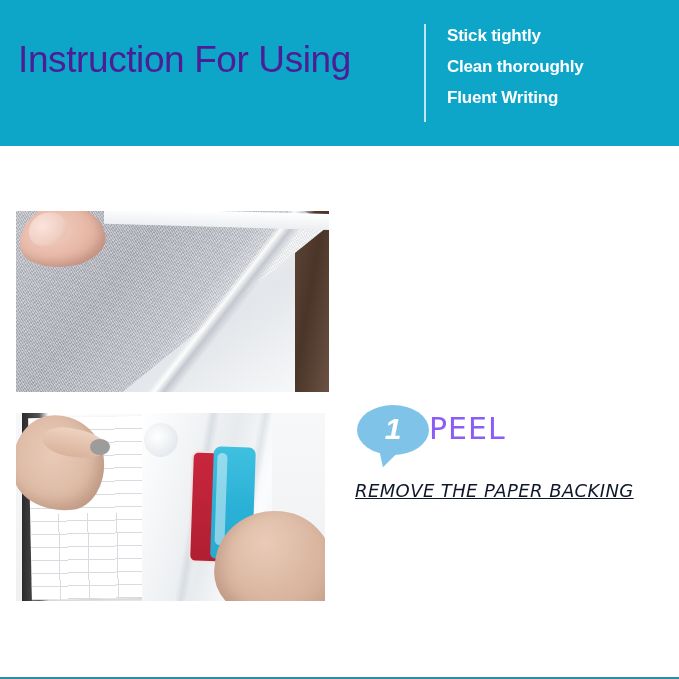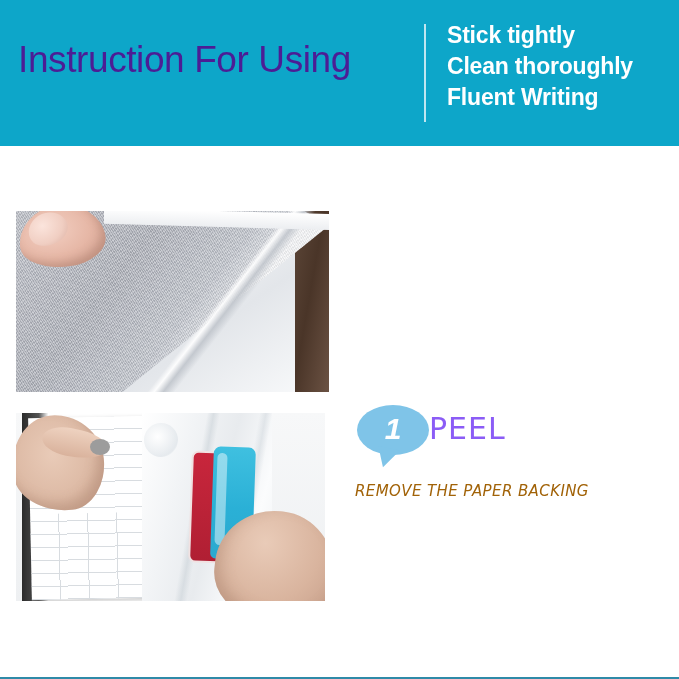--- a/index.html
+++ b/index.html
@@ -50,21 +50,21 @@
     background: #bfe6f0;
   }
   #header-taglines {
     position: absolute;
     left: 447px;
     top: 20px;
     width: 232px;
   }
   .tagline {
     color: #ffffff;
-    font-size: 23px;
+    font-size: 17px;
     font-weight: bold;
     line-height: 31px;
     letter-spacing: -0.2px;
     white-space: nowrap;
   }
 
   
   .step-block {
     position: absolute;
   }
@@ -295,26 +295,27 @@
     letter-spacing: 1px;
     font-weight: normal;
     line-height: 1;
     white-space: nowrap;
     font-family: "DejaVu Sans", sans-serif;
   }
   #label-1 { left: 429px; top: 224px; color: #8b5cf6; }
 
   .step-body {
     position: absolute;
-    color: #a16207;
-    font-size: 15px;
+    color: #0f172a;
+    font-size: 18px;
     line-height: 26px;
     letter-spacing: 0.4px;
     font-style: italic;
     font-family: "DejaVu Sans", sans-serif;
+    text-decoration: underline;
   }
   #body-1 { left: 355px; top: 288px; width: 300px; }
   .body-line { white-space: nowrap; }
 
   
   #footer-rule {
     position: absolute;
     left: 0;
     bottom: 0;
     width: 679px;

